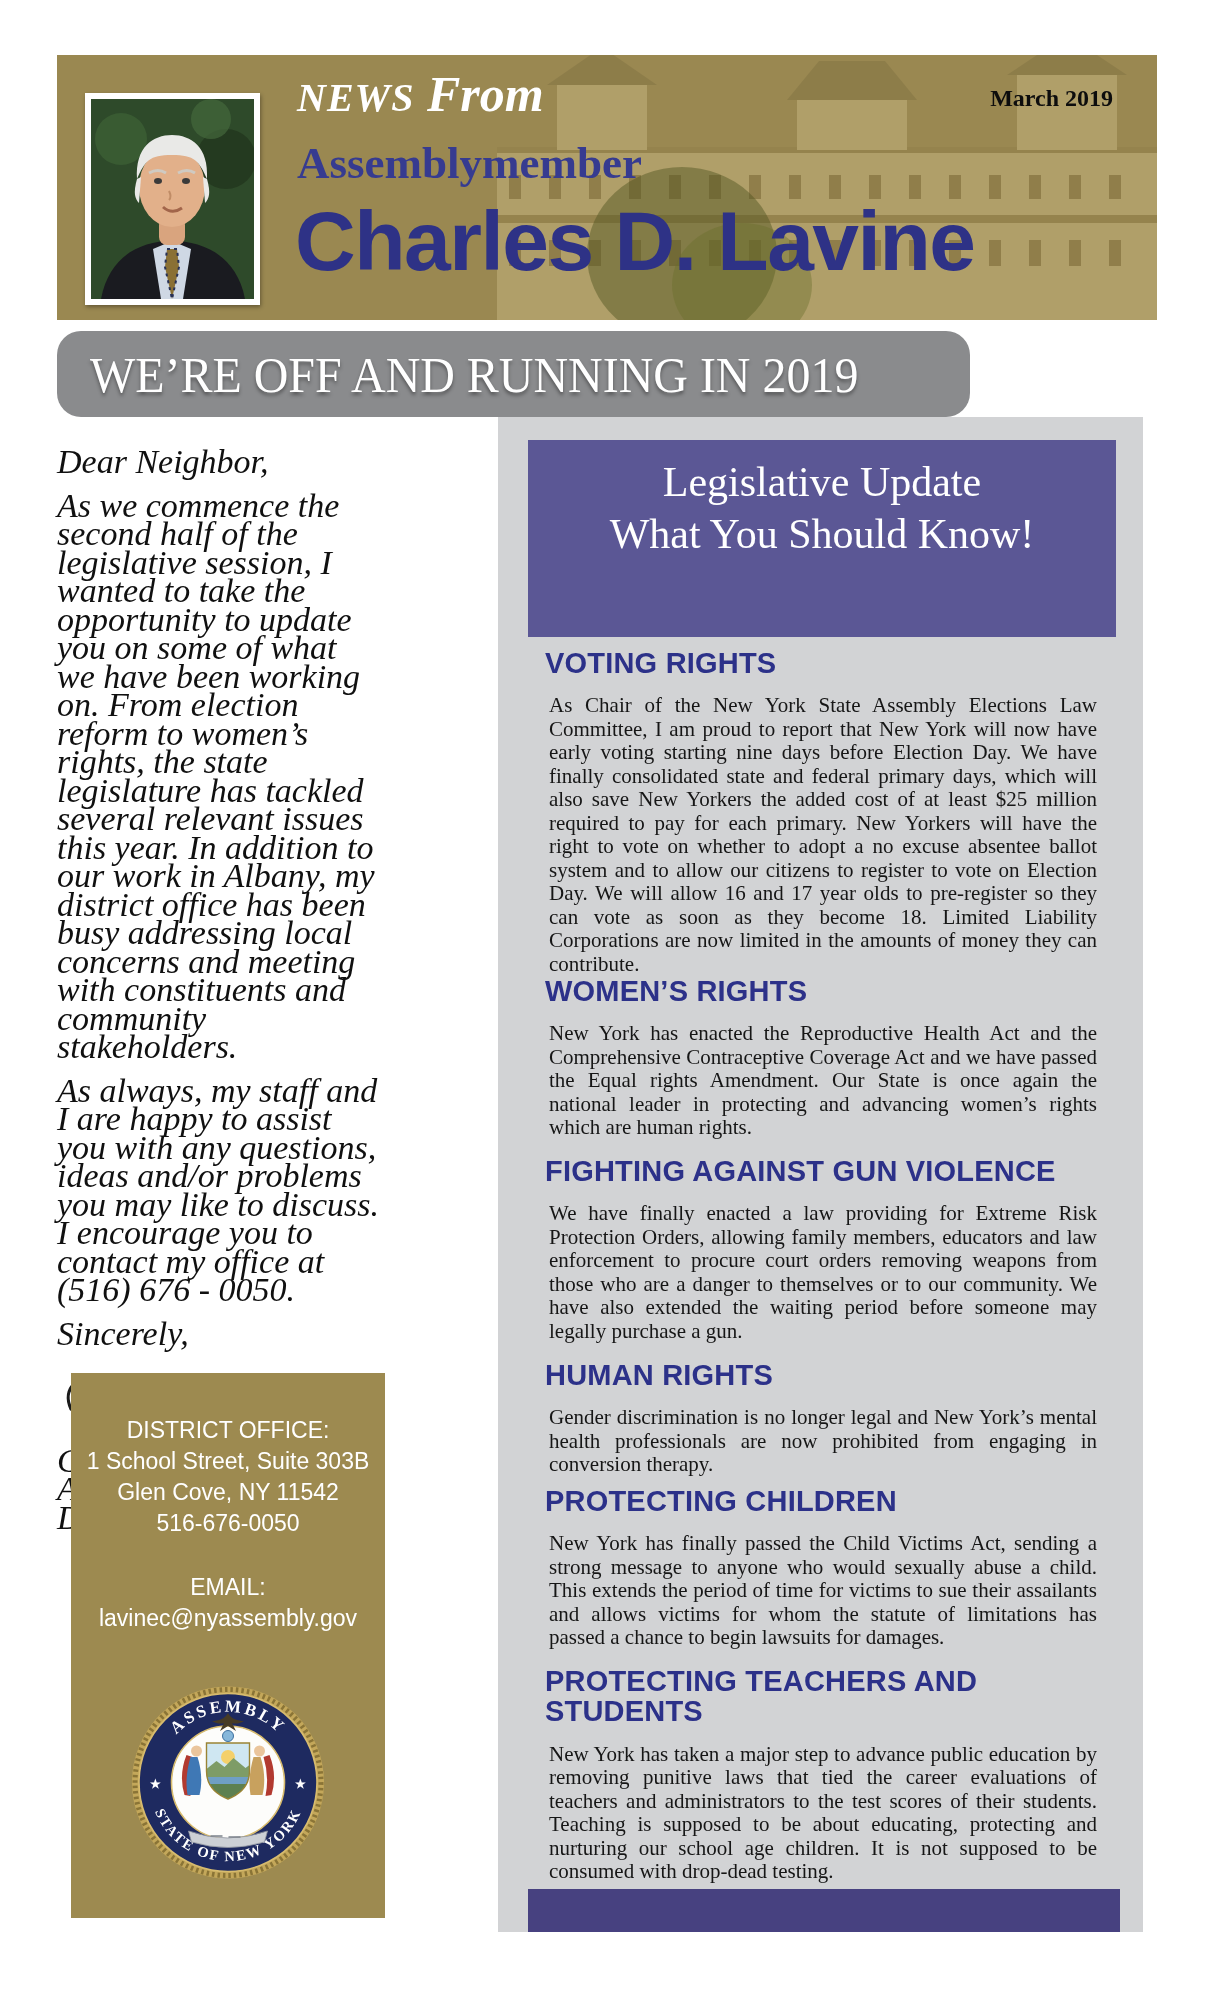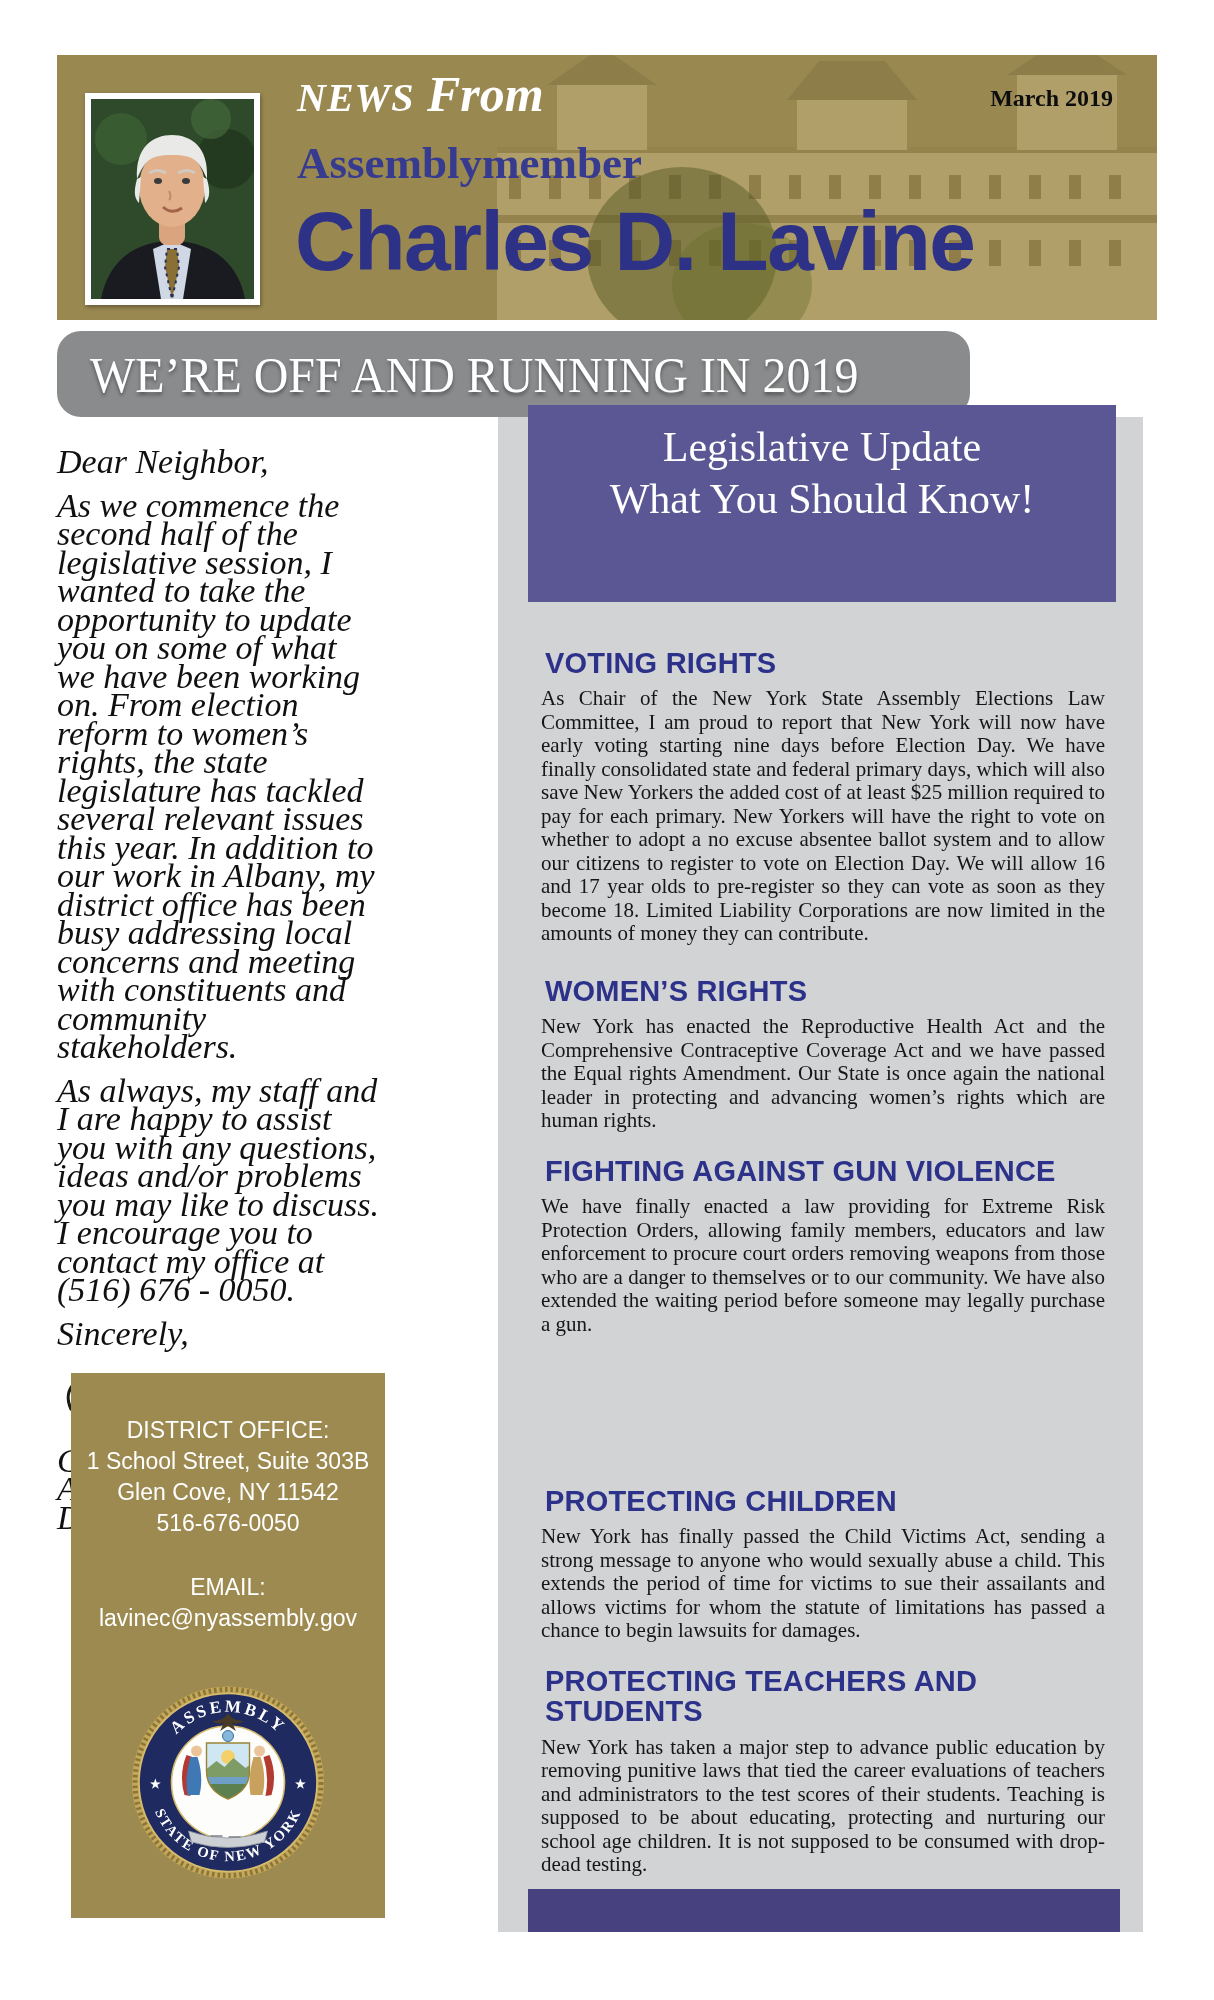--- a/index.html
+++ b/index.html
@@ -36,28 +36,28 @@
 
   
   .goldbox{left:71px;top:1373px;width:314px;height:545px;background:#9d8a50;color:#ffffff;
            font-family:"Liberation Sans",sans-serif;font-size:23px;line-height:31px;text-align:center;}
   .goldbox .addr{padding-top:42px;}
   .goldbox .email{margin-top:33px;}
   .seal{left:50%;top:312px;transform:translateX(-50%);}
 
   
   .graycol{left:498px;top:417px;width:645px;height:1515px;background:#d2d3d5;}
-  .purplebox{left:528px;top:405px;width:588px;height:197px;background:#5b5795;color:#ffffff;
+  .purplebox{left:528px;top:440px;width:588px;height:197px;background:#5b5795;color:#ffffff;
              text-align:center;font-size:42px;line-height:52px;padding-top:16px;box-sizing:border-box;}
   .bottombar{left:528px;top:1889px;width:592px;height:43px;background:#474180;}
 
   .section{left:533px;width:580px;}
   .section h2{margin:0 0 9px 12px;font-family:"Liberation Sans",sans-serif;font-weight:bold;
               font-size:29px;line-height:1.05;color:#2c3189;letter-spacing:.2px;}
-  .section p{margin:8px;font-size:21px;line-height:23.5px;text-align:justify;color:#161616;}
+  .section p{margin:16px;font-size:21px;line-height:23.5px;text-align:justify;color:#161616;}
   .s1{top:648px;} .s2{top:976px;} .s3{top:1156px;} .s4{top:1360px;} .s5{top:1486px;} .s6{top:1666px;}
 </style>
 </head>
 <body>
 
 <div id="page">
 
   <div class="abs header">
 
     <svg class="abs capitol" width="660" height="265" viewBox="0 0 660 265">
@@ -166,20 +166,24 @@
   <div class="abs section s2">
     <h2>WOMEN’S RIGHTS</h2>
     <p>New York has enacted the Reproductive Health Act and the Comprehensive Contraceptive Coverage Act and we have passed the Equal rights Amendment. Our State is once again the national leader in protecting and advancing women’s rights which are human rights.</p>
   </div>
 
   <div class="abs section s3">
     <h2>FIGHTING AGAINST GUN VIOLENCE</h2>
     <p>We have finally enacted a law providing for Extreme Risk Protection Orders, allowing family members, educators and law enforcement to procure court orders removing weapons from those who are a danger to themselves or to our community. We have also extended the waiting period before someone may legally purchase a gun.</p>
   </div>
 
+  <div class="abs section s4">
+    <h2>HUMAN RIGHTS</h2>
+    <p>Gender discrimination is no longer legal and New York’s mental health professionals are now prohibited from engaging in conversion therapy.</p>
+  </div>
 
   <div class="abs section s5">
     <h2>PROTECTING CHILDREN</h2>
     <p>New York has finally passed the Child Victims Act, sending a strong message to anyone who would sexually abuse a child. This extends the period of time for victims to sue their assailants and allows victims for whom the statute of limitations has passed a chance to begin lawsuits for damages.</p>
   </div>
 
   <div class="abs section s6">
     <h2>PROTECTING TEACHERS AND STUDENTS</h2>
     <p>New York has taken a major step to advance public education by removing punitive laws that tied the career evaluations of teachers and administrators to the test scores of their students. Teaching is supposed to be about educating, protecting and nurturing our school age children. It is not supposed to be consumed with drop-dead testing.</p>
   </div>

